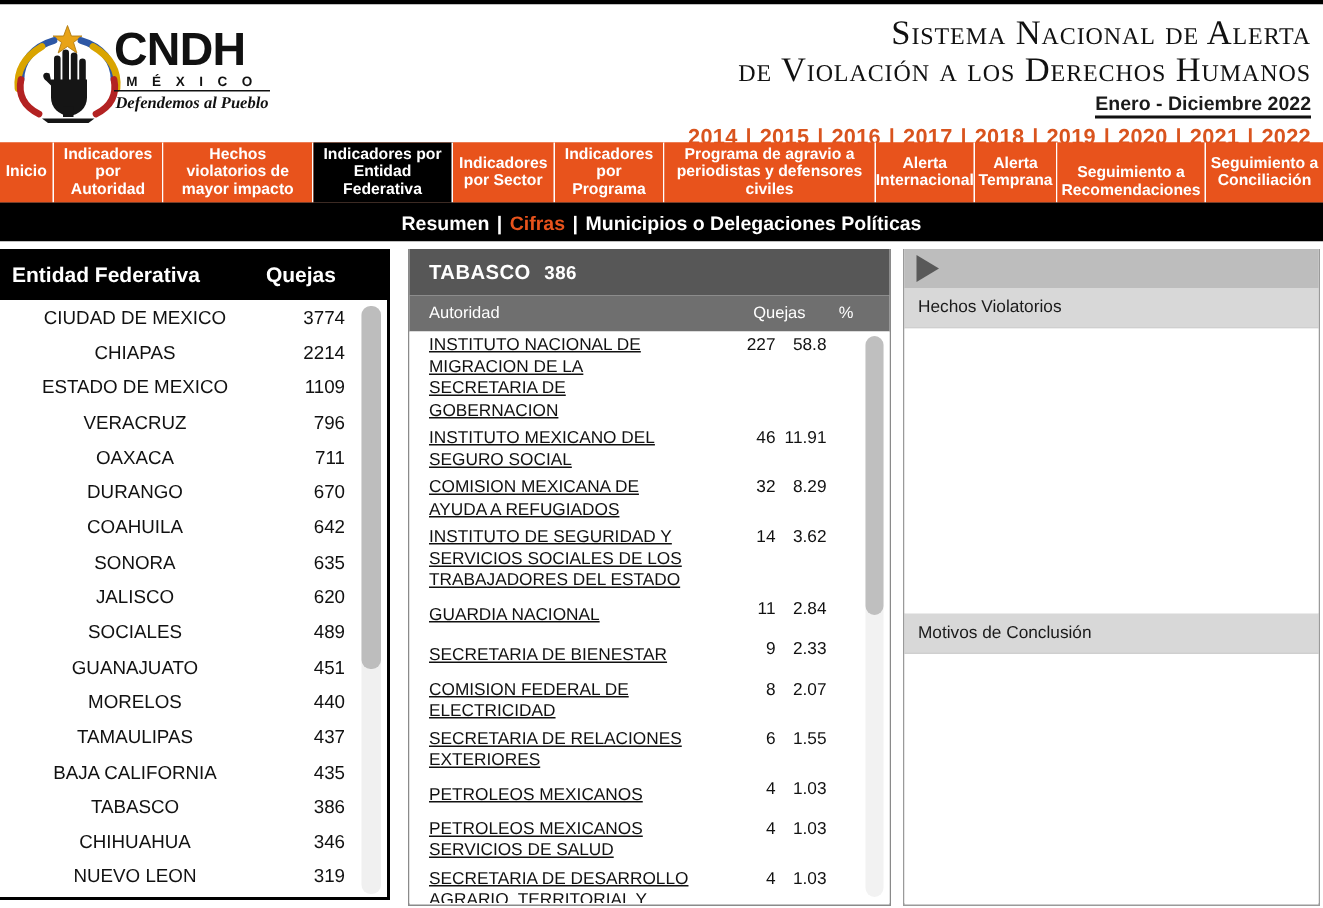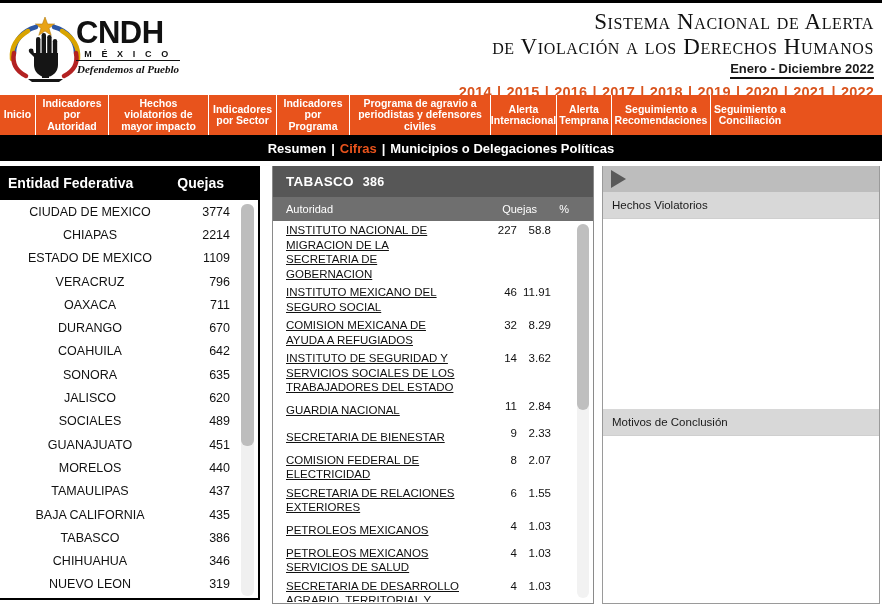--- a/index.html
+++ b/index.html
@@ -382,36 +382,39 @@
   <div class="navbar">
       <div class="nav-item" style="width: 36px;">
         <span>Inicio</span>
       </div>
       <div class="nav-item" style="width: 73px;">
         <span>Indicadores por Autoridad</span>
       </div>
       <div class="nav-item" style="width: 100px;">
         <span>Hechos violatorios de mayor impacto</span>
       </div>
+      <div class="nav-item active" style="width: 93px;">
+        <span>Indicadores por Entidad Federativa</span>
+      </div>
       <div class="nav-item" style="width: 68px;">
         <span>Indicadores por Sector</span>
       </div>
       <div class="nav-item" style="width: 73px;">
         <span>Indicadores por Programa</span>
       </div>
       <div class="nav-item" style="width: 141px;">
         <span>Programa de agravio a periodistas y defensores civiles</span>
       </div>
       <div class="nav-item" style="width: 66px;">
         <span>Alerta Internacional</span>
       </div>
       <div class="nav-item" style="width: 55px;">
         <span>Alerta Temprana</span>
       </div>
-      <div class="nav-item" style="width: 99px;">
+      <div class="nav-item" style="width: 99px; align-items: flex-end;">
         <span>Seguimiento a Recomendaciones</span>
       </div>
       <div class="nav-item" style="width: 78px;">
         <span>Seguimiento a Conciliación</span>
       </div>
     </div>
 
   <div class="subnav">
       <span class="sn">Resumen</span>
       <span class="snsep">|</span>

